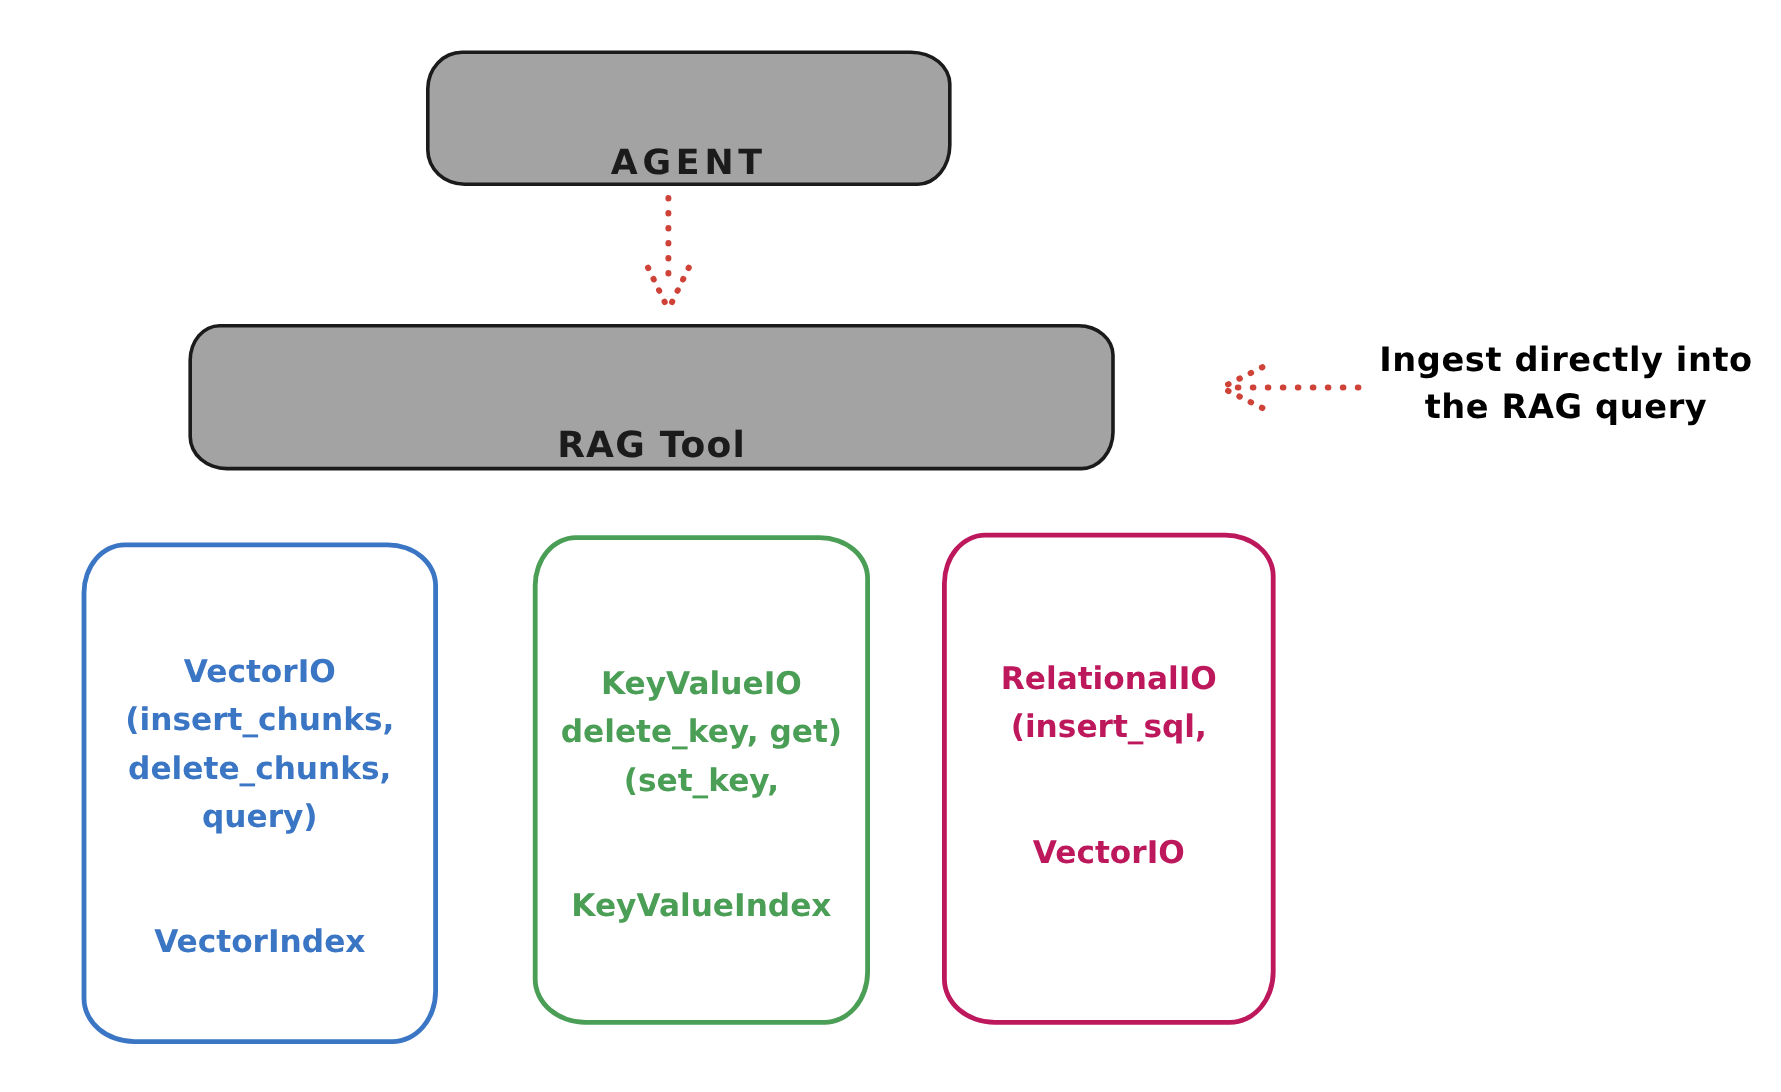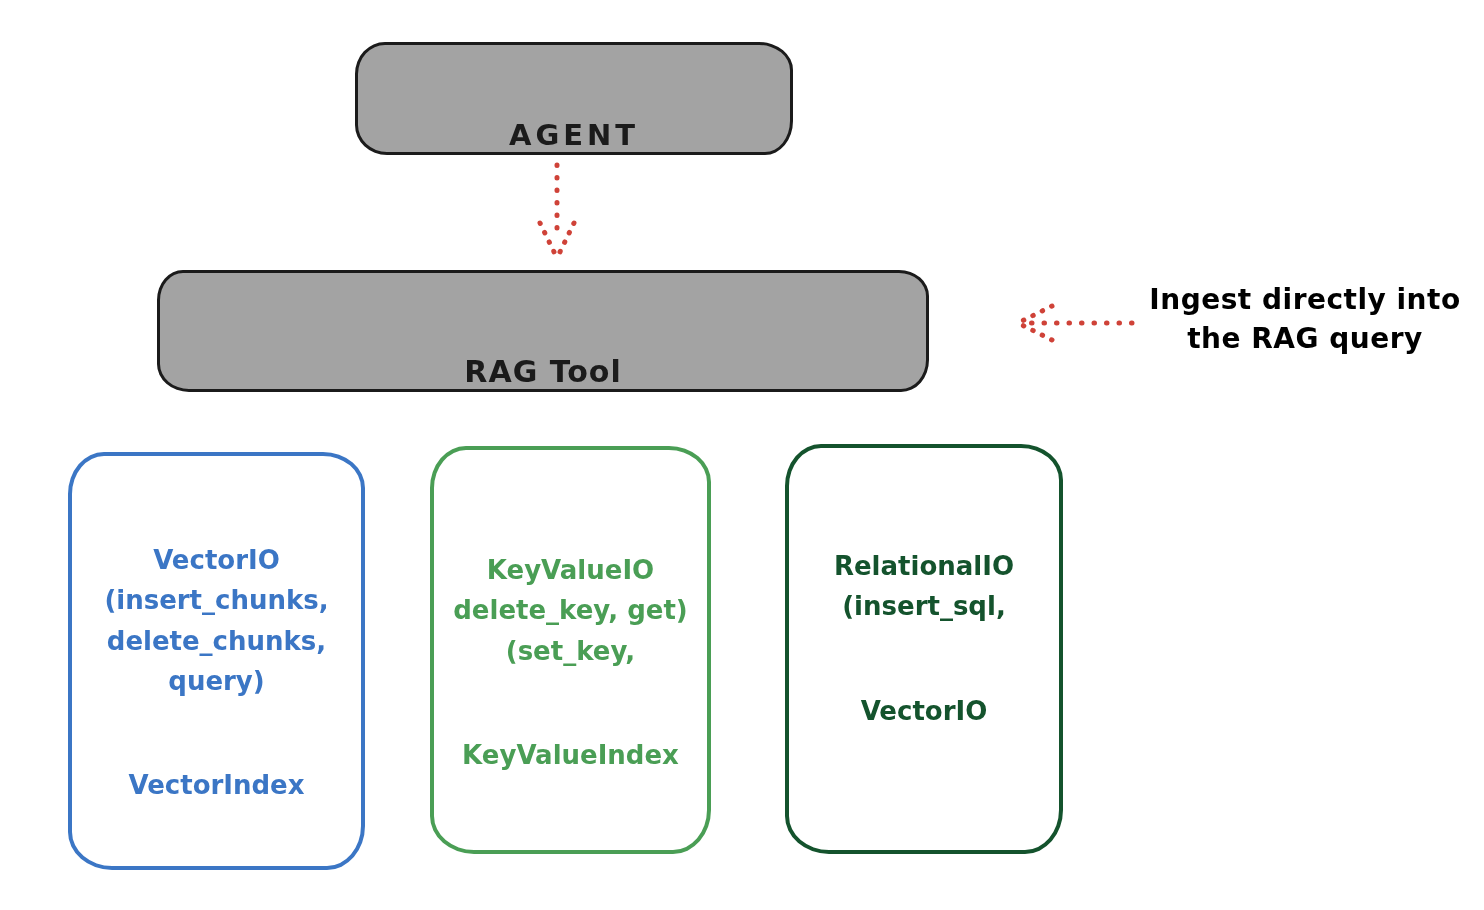--- a/index.html
+++ b/index.html
@@ -30,21 +30,21 @@
   .io{
     position:absolute;
     border:4px solid currentColor;
     background:#ffffff;
     box-sizing:border-box;
     border-radius:36px 42px 38px 44px / 42px 36px 44px 38px;
     text-align:center;
     font-size:26px;font-weight:600;line-height:1.55;
   }
   .io-vector{left:68px;top:452px;width:297px;height:418px;padding-top:84px;}
-  .io-kv{left:430px;top:446px;width:281px;height:408px;padding-top:100px;}
+  .io-kv{left:444px;top:446px;width:281px;height:408px;padding-top:100px;}
   .io-rel{left:785px;top:444px;width:278px;height:410px;padding-top:98px;}
   .io-index{margin-top:64px;}
   .annotation{
     position:absolute;left:1138px;top:281px;width:334px;
     text-align:center;font-size:28px;font-weight:bold;line-height:1.38;
     letter-spacing:0.5px;
   }
   .arrow{position:absolute;overflow:visible;}
   .dotted{
     fill:none;stroke:currentColor;stroke-width:5;
@@ -97,21 +97,21 @@
 
   <div class="io io-kv" style="color: rgb(74, 158, 85);">
     <div>
       <div>KeyValueIO</div>
       <div>delete_key, get)</div>
       <div>(set_key,</div>
     </div>
     <div class="io-index">KeyValueIndex</div>
   </div>
 
-  <div class="io io-rel" style="color: #14532d;">
+  <div class="io io-rel" style="color: #be185d;">
     <div>
       <div>RelationalIO</div>
       <div>(insert_sql,</div>
     </div>
     <div class="io-index">VectorIO</div>
   </div>
 
 </div>
 
 </body></html>

